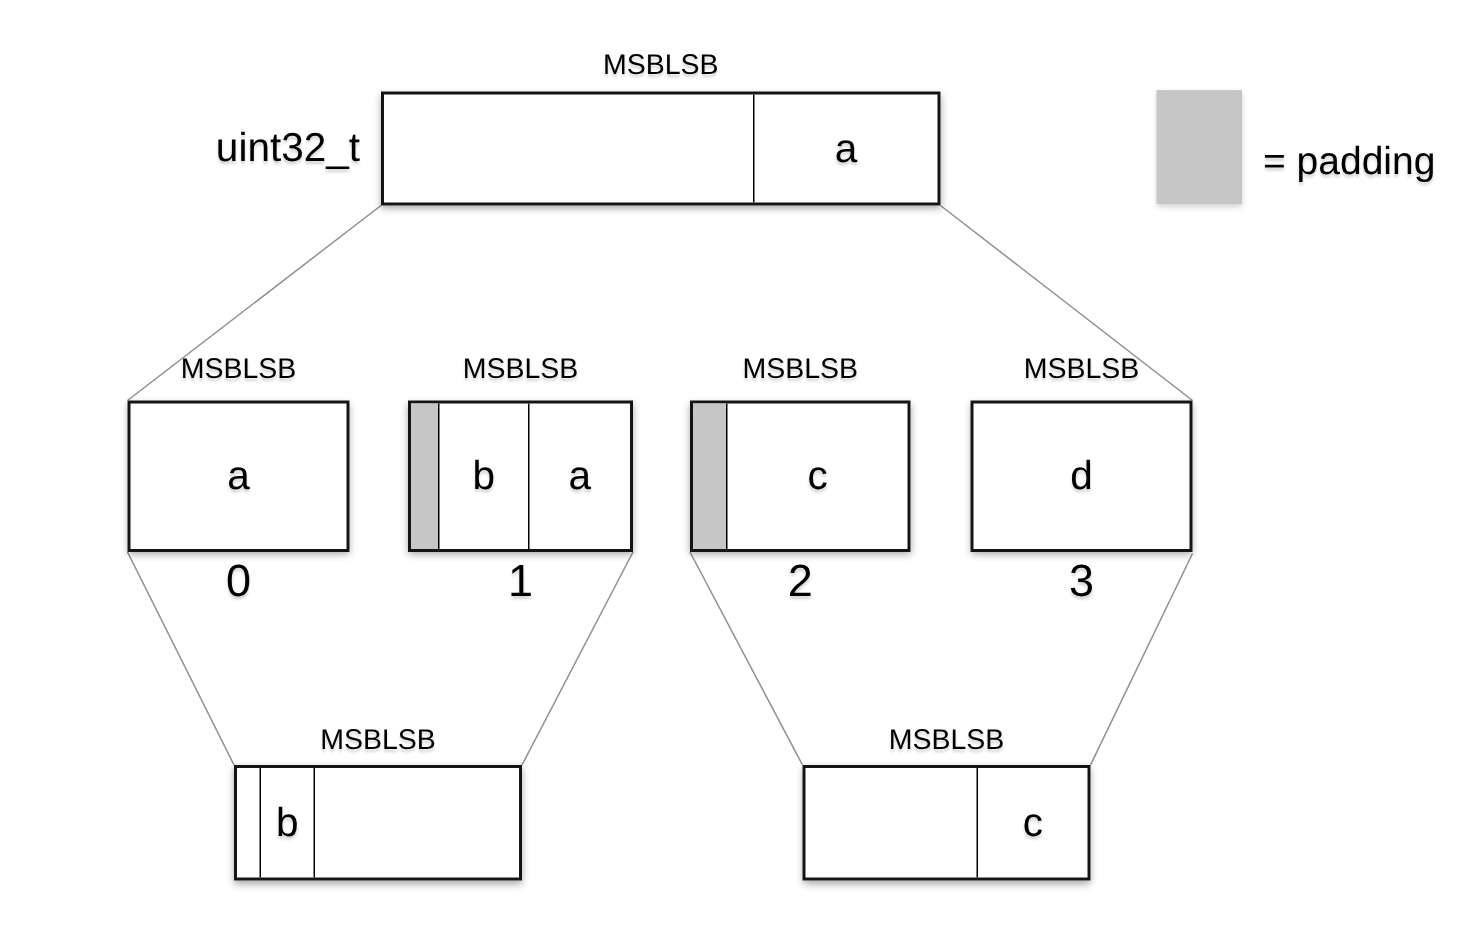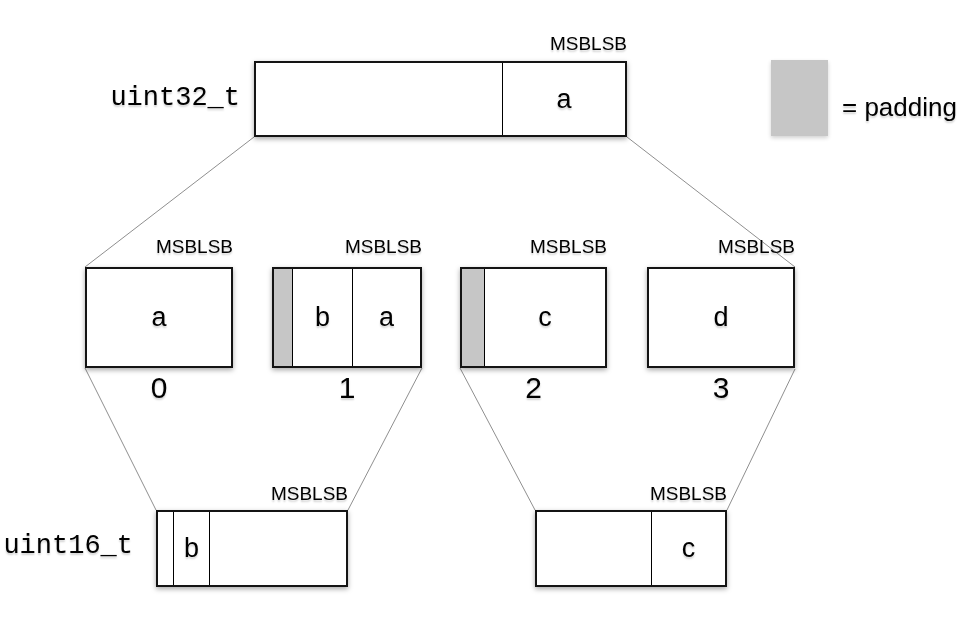--- a/index.html
+++ b/index.html
@@ -11,28 +11,27 @@
   .connectors line{stroke:#8f8f8f;stroke-width:1;}
   .box{
     position:absolute;display:flex;align-items:stretch;
     background:#fff;border:2px solid #141414;box-sizing:border-box;
     box-shadow:0 2px 5px rgba(0,0,0,0.35);
   }
   .cell{display:flex;align-items:center;justify-content:center;box-sizing:border-box;
     font-size:27px;}
   .cell + .cell{border-left:1.5px solid #000;}
   .pair{
-    position:absolute;display:flex;justify-content:flex-end;
+    position:absolute;display:flex;justify-content:center;
     font-size:19px;font-weight:400;letter-spacing:0px;
     text-shadow:0 2px 2px rgba(0,0,0,0.18);
   }
   .typelabel{
     position:absolute;text-align:right;font-size:27px;
     text-shadow:0 2px 2px rgba(0,0,0,0.18);
-    font-family:Liberation Mono, monospace;
   }
   .idx{
     position:absolute;text-align:center;font-size:30px;
     text-shadow:0 2px 2px rgba(0,0,0,0.18);
   }
   .fieldtxt{text-shadow:0 2px 2px rgba(0,0,0,0.18);}
   .swatch{
     position:absolute;box-shadow:0 2px 4px rgba(0,0,0,0.18);
   }
   .legendtext{
@@ -100,21 +99,20 @@
 
   <div class="pair" style="left:647px;top:236px;width:148px;">
     <span>MSB</span>
     <span>LSB</span>
   </div>
   <div class="box" style="left:647px;top:267px;width:148px;height:101px;">
     <div class="cell fieldtxt" style="flex:1;">d</div>
   </div>
   <div class="idx" style="left:647px;top:371px;width:148px;">3</div>
 
-  <div class="typelabel" style="left:0px;top:531px;width:133px;">uint16_t</div>
 
   <div class="pair" style="left:156px;top:483px;width:192px;">
     <span>MSB</span>
     <span>LSB</span>
   </div>
   <div class="box" style="left:156px;top:510px;width:192px;height:77px;">
     <div class="cell" style="width:15px;"></div>
     <div class="cell fieldtxt" style="width:36px;">b</div>
     <div class="cell" style="flex:1;"></div>
   </div>

